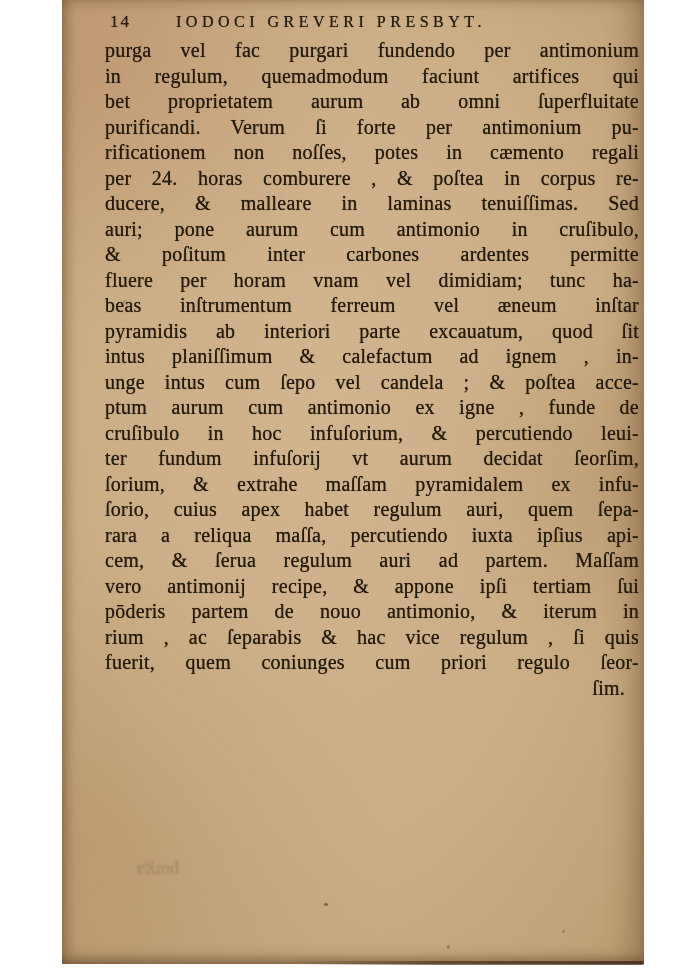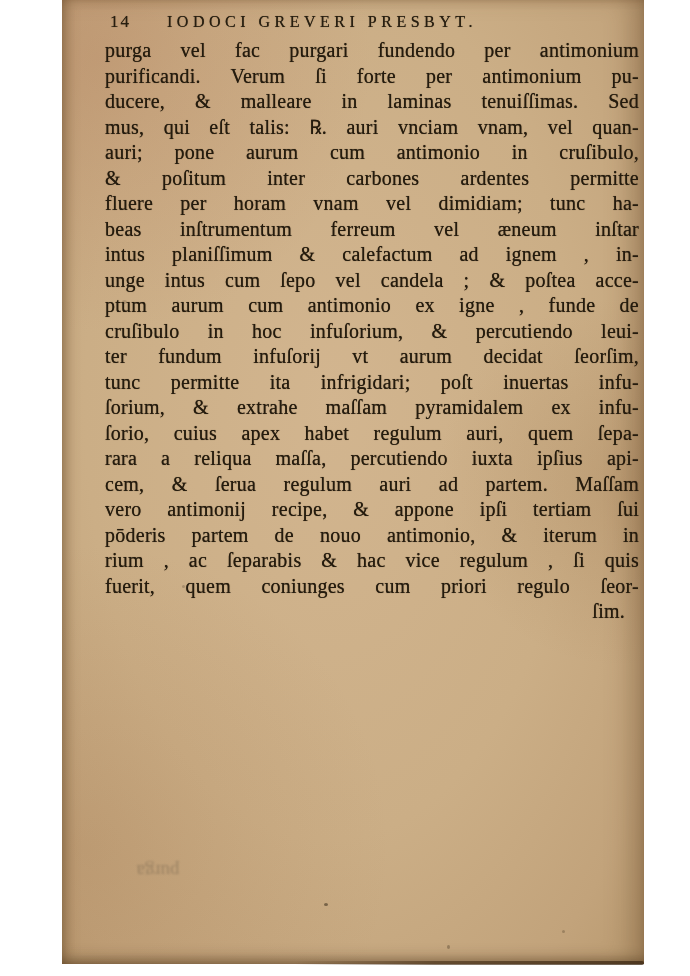--- a/index.html
+++ b/index.html
@@ -29,24 +29,25 @@
     background:linear-gradient(to right, rgba(80,56,30,0), rgba(75,52,28,0.65) 40%, rgba(60,40,20,0.75));
     border-radius:2px;
   }
   .speck{position:absolute;background:rgba(55,42,25,0.55);border-radius:50%;}
   
   .running-head{
     position:absolute;left:46px;top:12px;width:500px;
     display:flex;align-items:baseline;
     color:#271e10;
     text-shadow:0 0 0.7px rgba(40,30,15,0.85);
+    gap:33px;
   }
   .pageno{font-size:17px;letter-spacing:2px;margin-left:2px;}
   .running-title{
-    font-size:16px;letter-spacing:4.5px;margin-left:36px;
+    font-size:16px;letter-spacing:4.5px;margin-left:12px;
     white-space:nowrap;
     text-align:center;
   }
   
   .textblock{
     position:absolute;left:43px;top:38px;width:534px;
     color:#241b0e;
     text-shadow:0 0 0.7px rgba(45,33,16,0.9);
   }
   .line{
@@ -72,33 +73,36 @@
 <div class="scan">
   <div class="paper">
 
     <div class="running-head">
       <span class="pageno">14</span>
       <span class="running-title">IODOCI GREVERI PRESBYT.</span>
     </div>
 
     <div class="textblock">
       <div class="line">purga vel fac purgari fundendo per antimonium</div>
+      <div class="line">in regulum, quemadmodum faciunt artifices qui</div>
+      <div class="line">bet proprietatem aurum ab omni ſuperfluitate</div>
       <div class="line">purificandi. Verum ſi forte per antimonium pu-</div>
+      <div class="line">rificationem non noſſes, potes in cæmento regali</div>
+      <div class="line">per 24. horas comburere , &amp; poſtea in corpus re-</div>
       <div class="line">ducere, &amp; malleare in laminas tenuiſſimas. Sed</div>
-      <div class="line">mus, qui eſt talis: ℞. auri vnciam vnam, vel quan-</div>
       <div class="line">auri; pone aurum cum antimonio in cruſibulo,</div>
       <div class="line">&amp; poſitum inter carbones ardentes permitte</div>
       <div class="line">fluere per horam vnam vel dimidiam; tunc ha-</div>
       <div class="line">beas inſtrumentum ferreum vel æneum inſtar</div>
+      <div class="line">pyramidis ab interiori parte excauatum, quod ſit</div>
       <div class="line">intus planiſſimum &amp; calefactum ad ignem , in-</div>
       <div class="line">unge intus cum ſepo vel candela ; &amp; poſtea acce-</div>
       <div class="line">ptum aurum cum antimonio ex igne , funde de</div>
       <div class="line">cruſibulo in hoc infuſorium, &amp; percutiendo leui-</div>
       <div class="line">ter fundum infuſorij vt aurum decidat ſeorſim,</div>
-      <div class="line">tunc permitte ita infrigidari; poſt inuertas infu-</div>
       <div class="line">ſorium, &amp; extrahe maſſam pyramidalem ex infu-</div>
       <div class="line">ſorio, cuius apex habet regulum auri, quem ſepa-</div>
       <div class="line">rara a reliqua maſſa, percutiendo iuxta ipſius api-</div>
       <div class="line">cem, &amp; ſerua regulum auri ad partem.  Maſſam</div>
       <div class="line">vero antimonij recipe, &amp; appone ipſi tertiam ſui</div>
       <div class="line">pōderis partem de nouo antimonio, &amp; iterum in</div>
       <div class="line">rium , ac ſeparabis &amp; hac vice regulum , ſi quis</div>
       <div class="line">fuerit, quem coniunges cum priori regulo ſeor-</div>
       <div class="line last">ſim.</div>
     </div>

